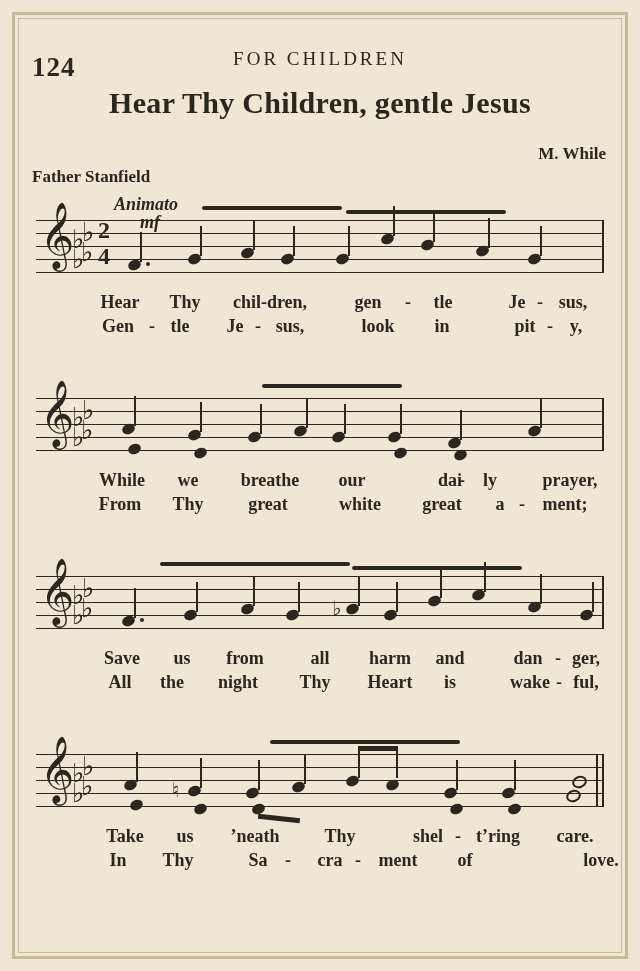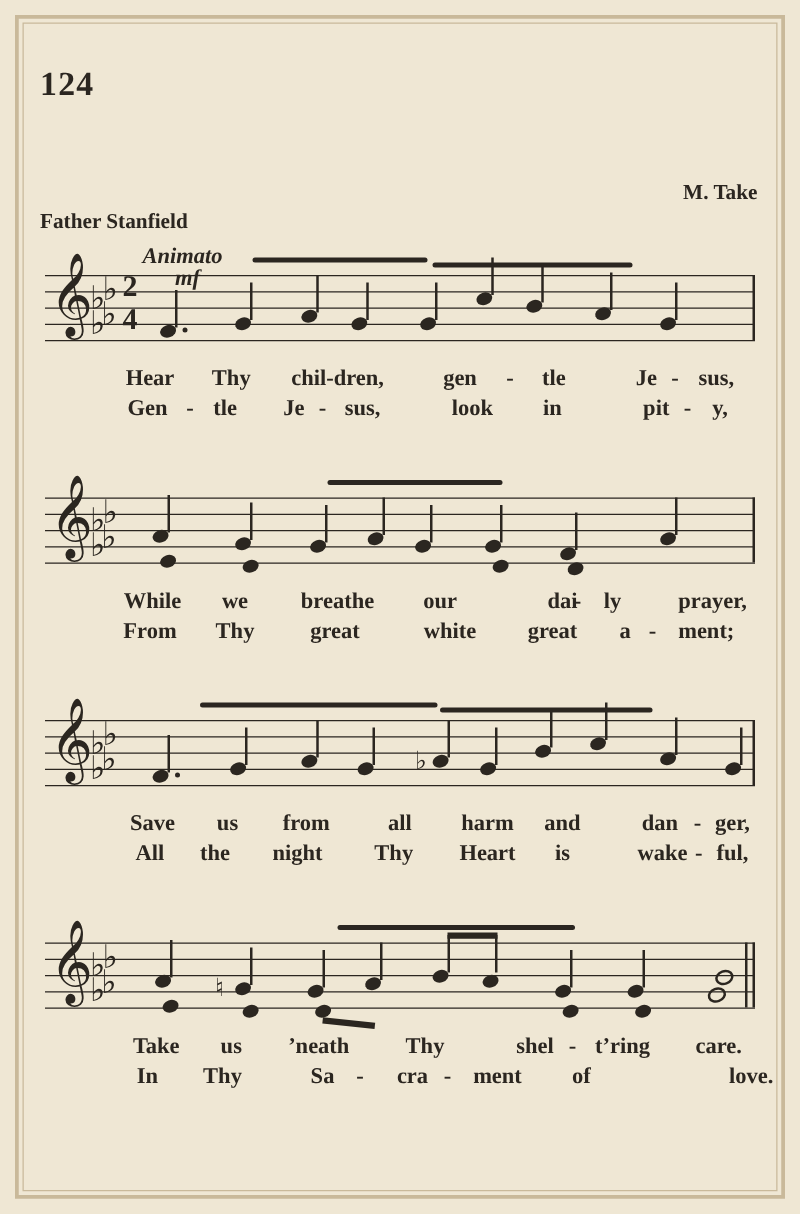--- a/index.html
+++ b/index.html
@@ -238,24 +238,26 @@
 </head>
 <body>
 
 <div class="page">
   <div class="frame-outer"></div>
   <div class="frame-inner"></div>
 
   <div class="content">
 
     <div class="hymn-number">124</div>
+    <div class="running-head">FOR CHILDREN</div>
+    <div class="hymn-title">Hear Thy Children, gentle Jesus</div>
 
     <div class="credit-left">Father Stanfield</div>
     <div class="credit-right">
-      <div>M. Take</div>
+      <div>M. While</div>
     </div>
 
     <div class="system" style="top:186px;">
       <div class="phrase" style="left:172px; top:-14px; width:140px;"></div>
       <div class="phrase" style="left:316px; top:-10px; width:160px;"></div>
       <div class="staff">
         <div class="line"></div>
           <div class="line"></div>
           <div class="line"></div>
           <div class="line"></div>

